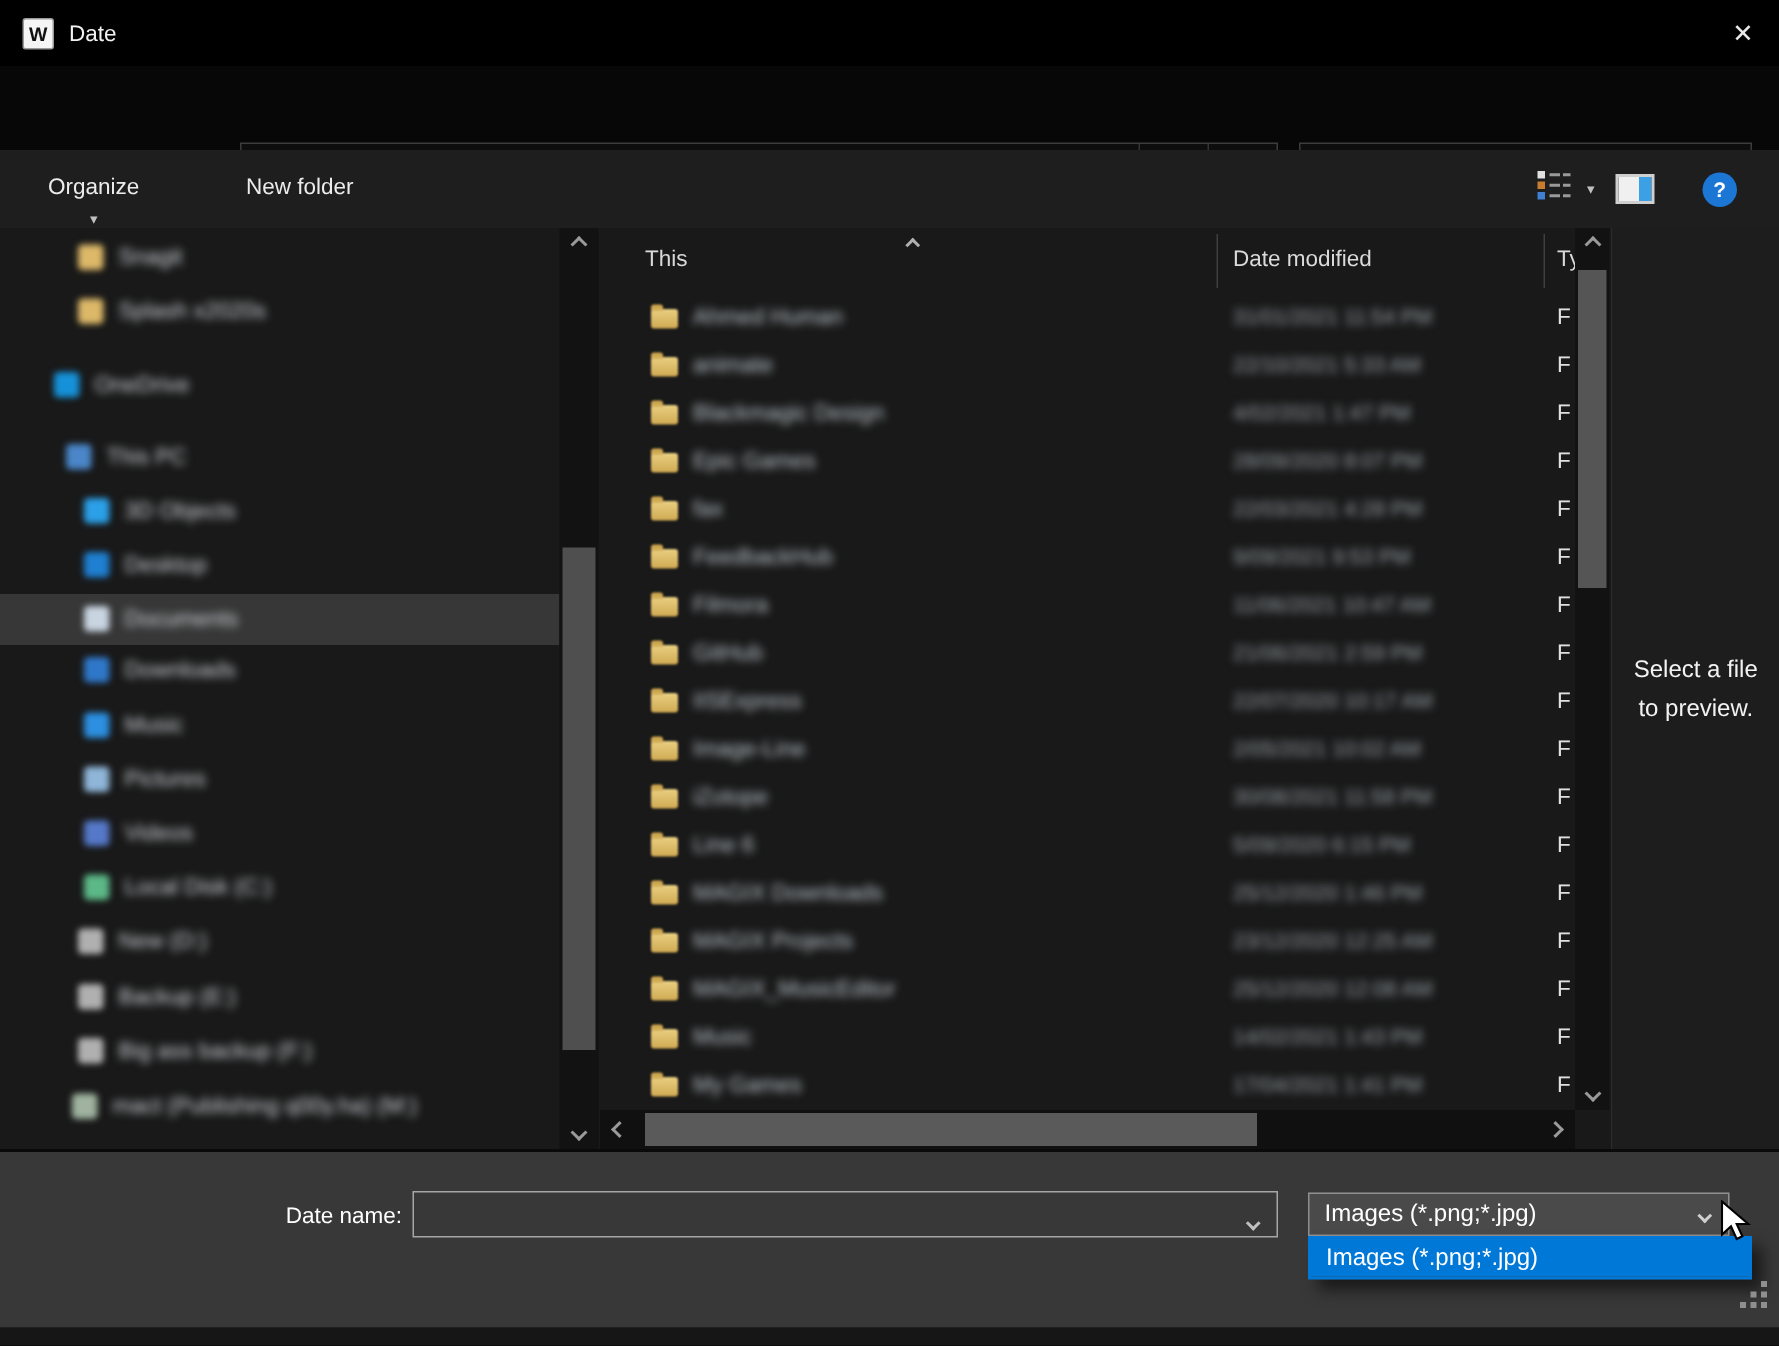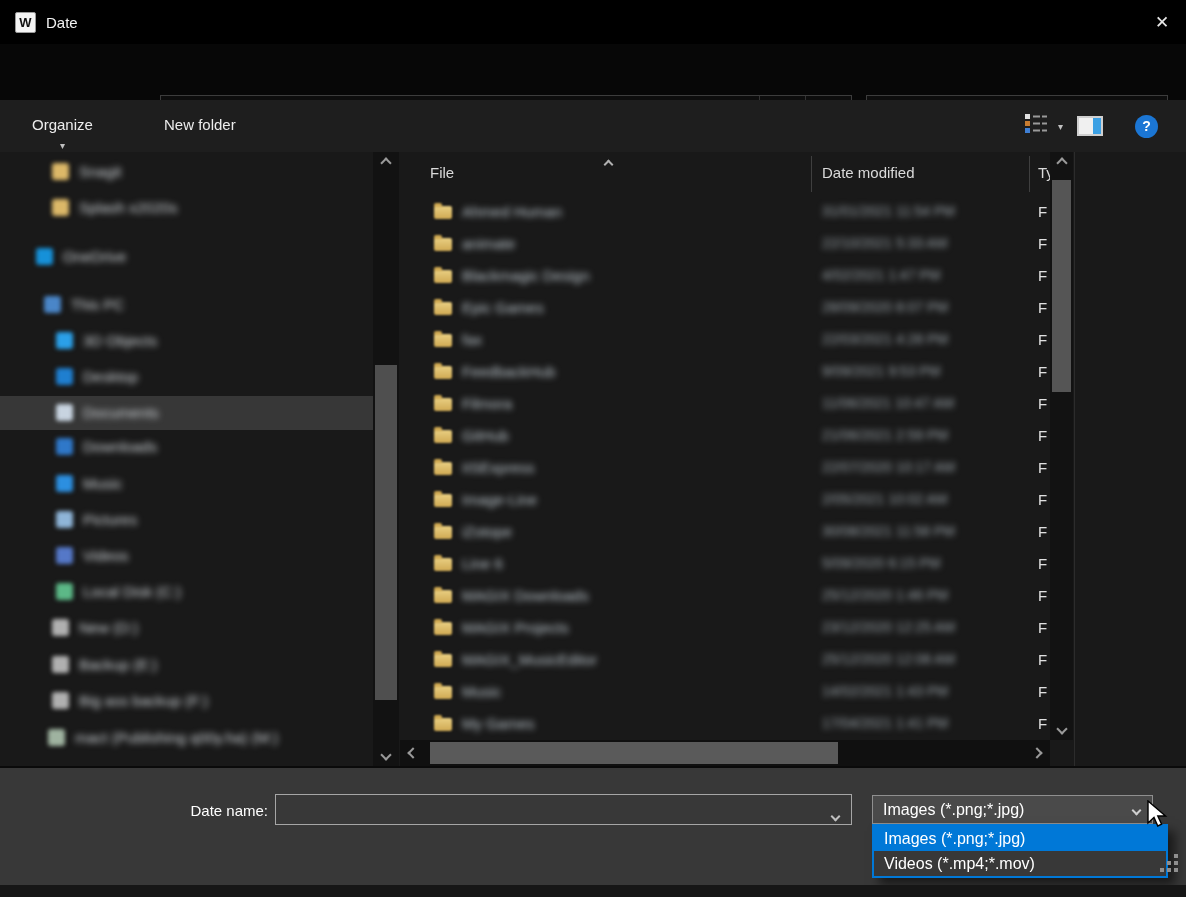--- a/index.html
+++ b/index.html
@@ -291,21 +291,21 @@
           <span class="chev up"></span>
         </div>
       <div class="sb-thumb" style="top:213px; height:335px;"></div>
       <div class="sb-btn" style="top:592px;">
           <span class="chev down"></span>
         </div>
     </div>
 
     <div class="listhead">
       <div class="sort-caret"><span class="chev up"></span></div>
-      <div class="colhead" style="left:30px;">File</div>
+      <div class="colhead" style="left:30px;">This</div>
       <div class="col-div" style="left:411px;"></div>
       <div class="colhead" style="left:422px;">Date modified</div>
       <div class="col-div" style="left:629px;"></div>
       <div class="colhead" style="left:638px;">Ty</div>
     </div>
 
     <div class="rows">
 
         <div class="file-row">
           <span class="fold"></span>
@@ -441,36 +441,41 @@
       <div class="hs-btn">
           <span class="chev left"></span>
         </div>
       <div class="hs-thumb"></div>
       <div class="hs-btn" style="position:absolute; right:0;">
           <span class="chev right"></span>
         </div>
     </div>
 
     <div class="pane-div"></div>
+    <div class="preview">
+      <div class="preview-msg">
+        <div>Select a file</div>
+        <div>to preview.</div>
+      </div>
+    </div>
   </div>
 
   <div class="footerbar">
     <div class="fn-label">Date name:</div>
     <input class="fn-input" type="text" value="" style="">
     <span class="fn-chev"><span class="chev down"></span></span>
 
     <div class="ft-combo">
       <span class="ft-combo-label">Images (*.png;*.jpg)</span>
       <span class="chev down"></span>
     </div>
     <div class="ft-list">
 
         <div class="ft-option highlighted">Images (*.png;*.jpg)</div>
 
-        <div class="ft-option">Videos (*.mp4;*.mov)</div>
 
     </div>
     <div class="grip"></div>
   </div>
   <div class="bottomstrip"></div>
 
   <div class="cursor">
     <svg width="26" height="30" viewBox="0 0 26 30">
         <path d="M4 1 L4 23 L10 17.5 L13.8 26 L17.6 24.2 L13.8 16 L21.5 16 Z" fill="#ffffff" stroke="#000" stroke-width="1.4"></path>
       </svg>

